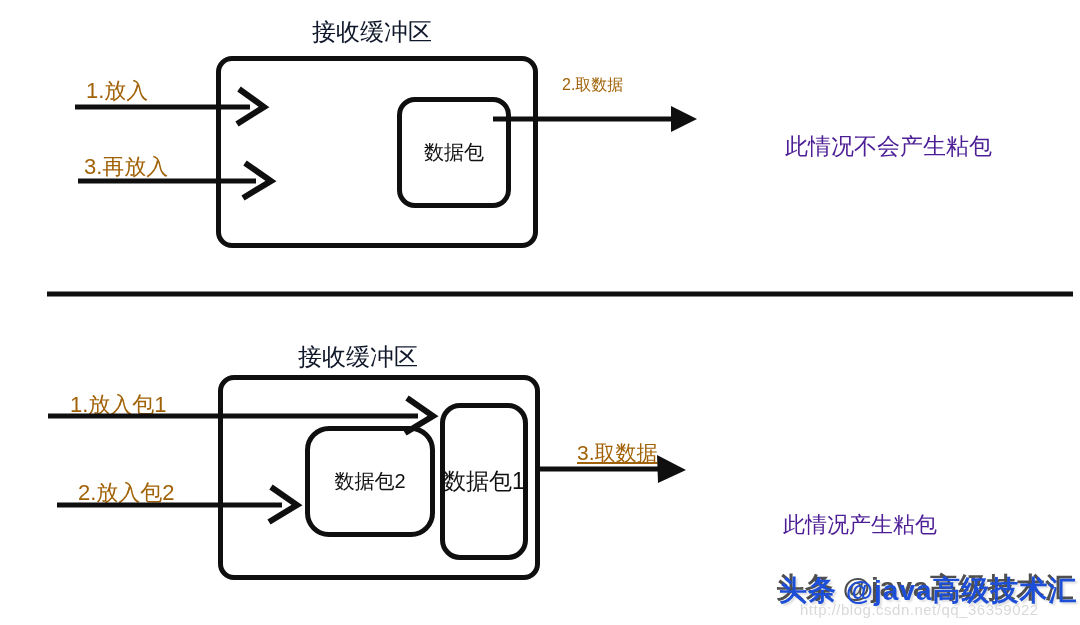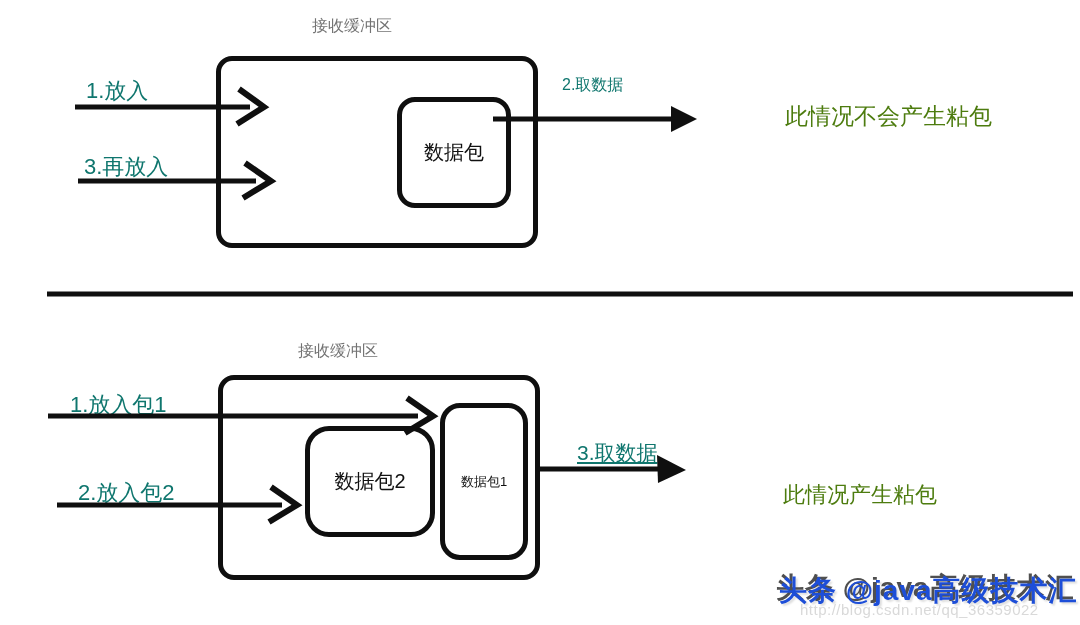--- a/index.html
+++ b/index.html
@@ -6,50 +6,51 @@
   #canvas{
     position:relative;
     width:1080px;height:625px;
     background:#ffffff;
     font-family:"Liberation Sans","DejaVu Sans",sans-serif;
     color:#1a1a1a;
     overflow:hidden;
   }
   .label{
     position:absolute;
-    color:#0f766e;
+    color:#a16207;
     font-size:22px;
     line-height:1.05;
     white-space:nowrap;
   }
   .title{
     position:absolute;
-    font-size:16px;
-    color:#737373;
+    font-size:24px;
+    color:#0f172a;
     white-space:nowrap;
   }
   .box{
     position:absolute;
     border:5px solid #0f0f0f;
     border-radius:16px;
     background:transparent;
     display:flex;
     align-items:center;
     justify-content:center;
   }
   .box-label{
     font-size:20px;
     color:#111111;
     white-space:nowrap;
   }
   .note{
     position:absolute;
-    color:#4d7c0f;
+    color:#4c1d95;
     font-size:23px;
     white-space:nowrap;
+    margin-top:30px;
   }
   #arrow-layer{
     position:absolute;
     left:0;top:0;
     pointer-events:none;
   }
   .credit{
     position:absolute;
     left:779px;top:572px;
     font-size:28px;
@@ -89,21 +90,21 @@
 
   <div class="title" style="left:298px;top:341px;">接收缓冲区</div>
 
   <div class="box" style="left:218px;top:375px;width:312px;height:195px;border-radius:16px;"></div>
 
   <div class="box" style="left:305px;top:426px;width:120px;height:101px;border-radius:24px;">
     <span class="box-label">数据包2</span>
   </div>
 
   <div class="box" style="left:440px;top:403px;width:78px;height:147px;border-radius:20px;">
-    <span class="box-label" style="font-size:13px;">数据包1</span>
+    <span class="box-label" style="font-size:23px;">数据包1</span>
   </div>
 
   <div class="label" style="left:70px;top:393px;text-align:center;">1.放入包1</div>
   <div class="label" style="left:78px;top:481px;">2.放入包2</div>
   <div class="label" style="left:577px;top:442px;font-size:21px;text-decoration:underline;">3.取数据</div>
 
   <div class="note" style="left:783px;top:480px;font-size:22px;">此情况产生粘包</div>
 
   <div class="watermark">http://blog.csdn.net/qq_36359022</div>
   <div class="credit">头条 @java高级技术汇</div>

